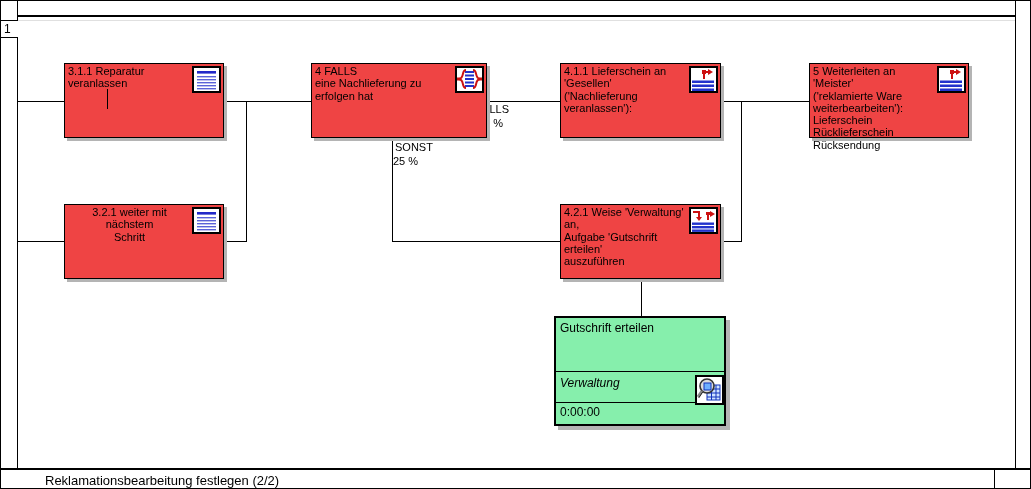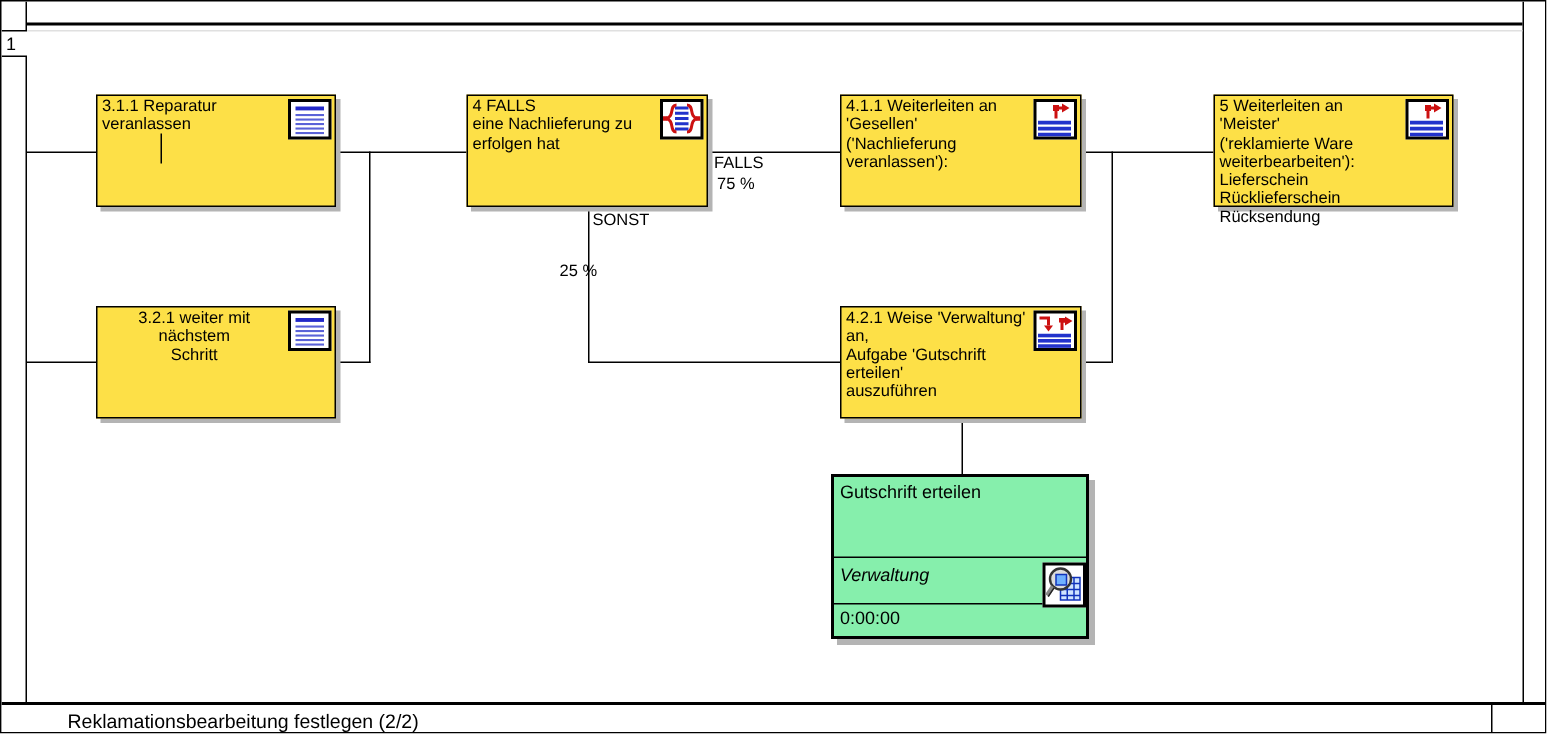--- a/index.html
+++ b/index.html
@@ -12,29 +12,29 @@
 
   
   .row-label{position:absolute;left:0;top:19px;width:17px;height:18px;
              border-top:1px solid #000;border-bottom:1px solid #000;
              font-size:12px;line-height:16px;padding-left:3px;box-sizing:border-box;background:#fff;}
   .status-bar{position:absolute;left:0;top:469px;width:1031px;height:20px;background:#fff;}
   .status-text{position:absolute;left:3px;top:3px;font-size:13px;margin-left:41px;}
   .status-divider{position:absolute;left:993px;top:0;width:1px;height:20px;background:#000;}
 
   
-  .fbox{position:absolute;background:#fde047;border:1.5px solid #000;box-sizing:border-box;
+  .fbox{position:absolute;background:#ef4444;border:1.5px solid #000;box-sizing:border-box;
         box-shadow:3px 3px 0 #b4b4b4;}
   .fbox .box-text{display:block;white-space:pre-line;font-size:11px;line-height:12.3px;
         padding:1px 32px 1px 3px;}
   .box-icon{position:absolute;top:2px;right:2px;width:29px;height:27px;
         border:2px solid #000;background:#fff;box-sizing:border-box;}
   .b311{left:63px;top:62px;width:160px;height:75px;}
   .b321{left:63px;top:203px;width:160px;height:75px;text-align:center;}
-  .b4  {left:310px;top:62px;width:161px;height:75px;}
+  .b4  {left:310px;top:62px;width:176px;height:75px;}
   .b411{left:559px;top:62px;width:161px;height:75px;}
   .b421{left:559px;top:203px;width:161px;height:75px;}
   .b5  {left:808px;top:62px;width:160px;height:75px;}
 
   .branch-label{position:absolute;font-size:11px;line-height:11px;white-space:nowrap;}
 
   
   .card{position:absolute;left:553px;top:315px;width:172px;height:110px;background:#86efac;
         border:2px solid #000;box-sizing:border-box;box-shadow:4px 4px 0 #b4b4b4;font-size:12px;}
   .card-title{height:54px;border-bottom:1px solid #000;padding:3px 4px;box-sizing:border-box;}
@@ -66,21 +66,21 @@
   <div class="vl" style="left:391px;top:137px;height:104px;"></div>
   <div class="hl" style="left:391px;top:240px;width:168px;"></div>
   <div class="hl" style="left:720px;top:100px;width:88px;"></div>
   <div class="vl" style="left:740px;top:100px;height:141px;"></div>
   <div class="hl" style="left:720px;top:240px;width:20px;"></div>
   <div class="vl" style="left:640px;top:278px;height:37px;"></div>
 
   <div class="branch-label" style="left:475px;top:103px;">FALLS</div>
   <div class="branch-label" style="left:477px;top:117px;">75 %</div>
   <div class="branch-label" style="left:394px;top:141px;">SONST</div>
-  <div class="branch-label" style="left:372px;top:155px;margin-top:20px;">25 %</div>
+  <div class="branch-label" style="left:392px;top:155px;">25 %</div>
 
   <div class="fbox b311">
     <span class="box-text">3.1.1 Reparatur veranlassen</span>
     <span class="box-icon">
       <svg width="25" height="23" viewBox="0 0 25 23">
         <rect x="3" y="3" width="19" height="2.6" fill="#2228c8"></rect>
         <rect x="3" y="8" width="19" height="1.4" fill="#5a62d8"></rect>
         <rect x="3" y="11" width="19" height="1.4" fill="#5a62d8"></rect>
         <rect x="3" y="14" width="19" height="1.4" fill="#5a62d8"></rect>
         <rect x="3" y="17" width="19" height="1.4" fill="#5a62d8"></rect>
@@ -117,21 +117,21 @@
         <rect x="8" y="17" width="9" height="2" fill="#2233cc"></rect>
         <path d="M9,2 C4,2 8,10 2,11 C8,12 4,20 9,20" stroke="#cc1111" stroke-width="2" fill="none"></path>
         <path d="M16,2 C21,2 17,10 23,11 C17,12 21,20 16,20" stroke="#cc1111" stroke-width="2" fill="none"></path>
         <rect x="0" y="9.5" width="3" height="3" fill="#cc1111"></rect>
         <rect x="22" y="9.5" width="3" height="3" fill="#cc1111"></rect>
       </svg>
     </span>
   </div>
 
   <div class="fbox b411">
-    <span class="box-text">4.1.1 Weiterleiten an
+    <span class="box-text">4.1.1 Lieferschein an
 'Gesellen' ('Nachlieferung
 veranlassen'):</span>
     <span class="box-icon">
       <svg width="25" height="23" viewBox="0 0 25 23">
         <rect x="1" y="12.5" width="22" height="2.5" fill="#2233cc"></rect>
         <rect x="1" y="16.5" width="22" height="2.5" fill="#2233cc"></rect>
         <rect x="1" y="20.5" width="22" height="2.5" fill="#2233cc"></rect>
         <path d="M13,11 L13,4 L17,4" stroke="#cc1111" stroke-width="2" fill="none"></path>
         <polygon points="17,1 17,7 22,4" fill="#cc1111"></polygon>
         <rect x="11" y="2" width="4" height="4" fill="#cc1111"></rect>

